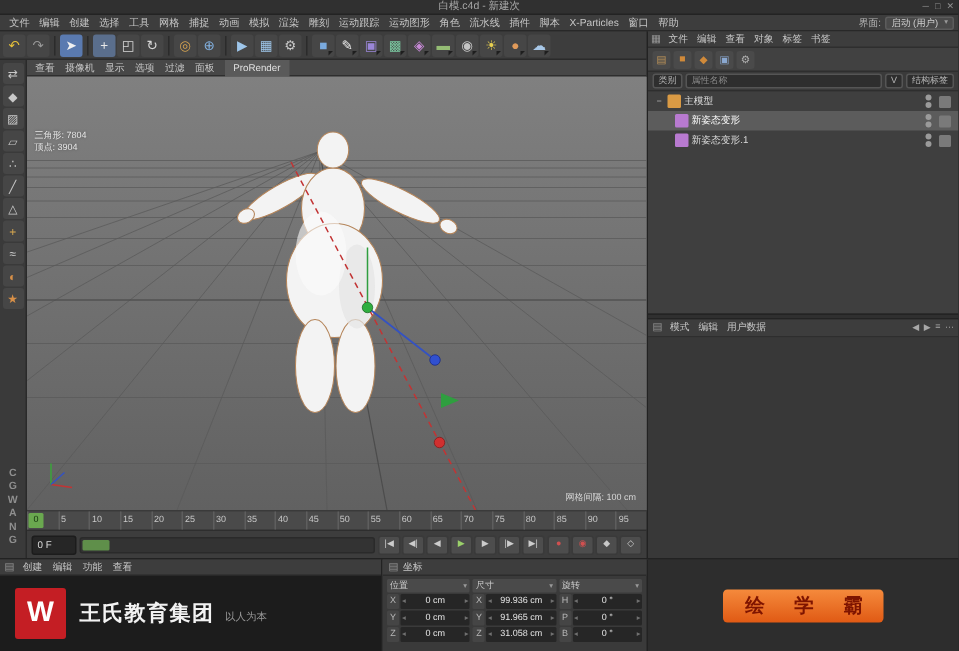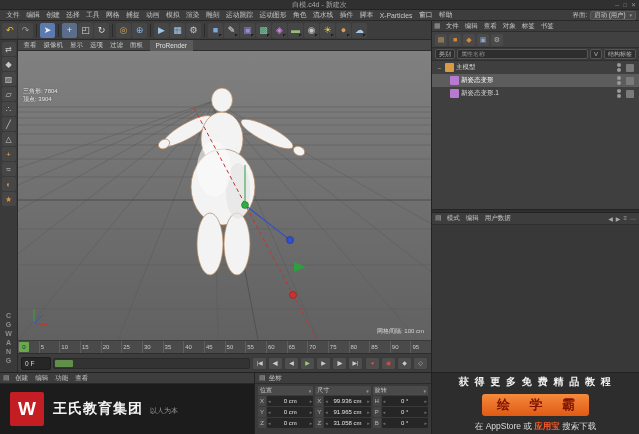--- a/index.html
+++ b/index.html
@@ -531,21 +531,15 @@
           </div>
         <div class="coord-row">
             <span class="axis-label">B</span>
             <span class="coord-value">0 °</span>
           </div>
       </div>
     </div>
   </div>
 
   <div class="ad-panel">
-    <span class="ad-line1">获 得 更 多 免 费 精 品 教 程</span>
     <span class="ad-badge">绘 学 霸</span>
-    <span class="ad-line3">
-      <span>在 AppStore 或</span>
-      <span class="hl">应用宝</span>
-      <span>搜索下载</span>
-    </span>
   </div>
 </div>
 
 </body></html>

